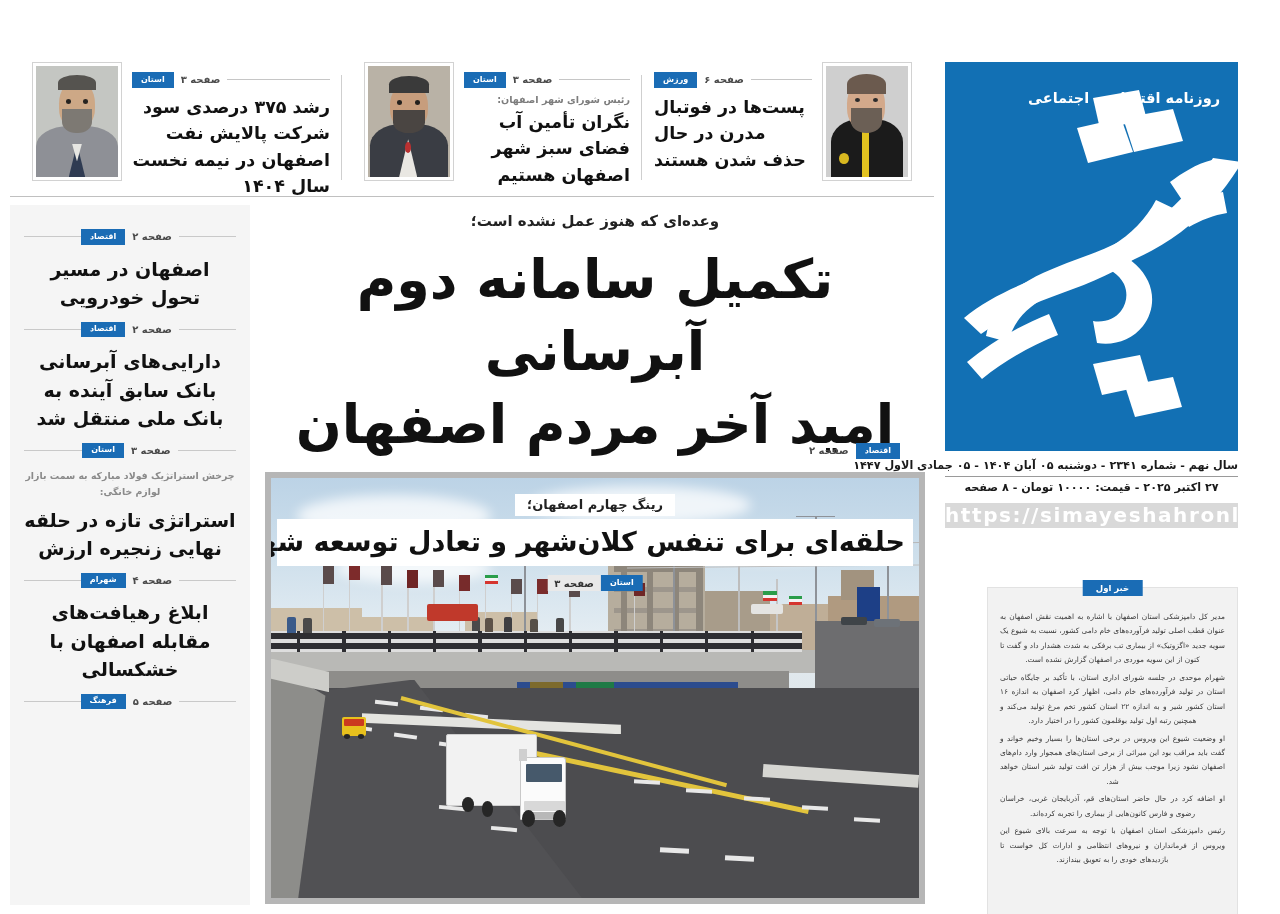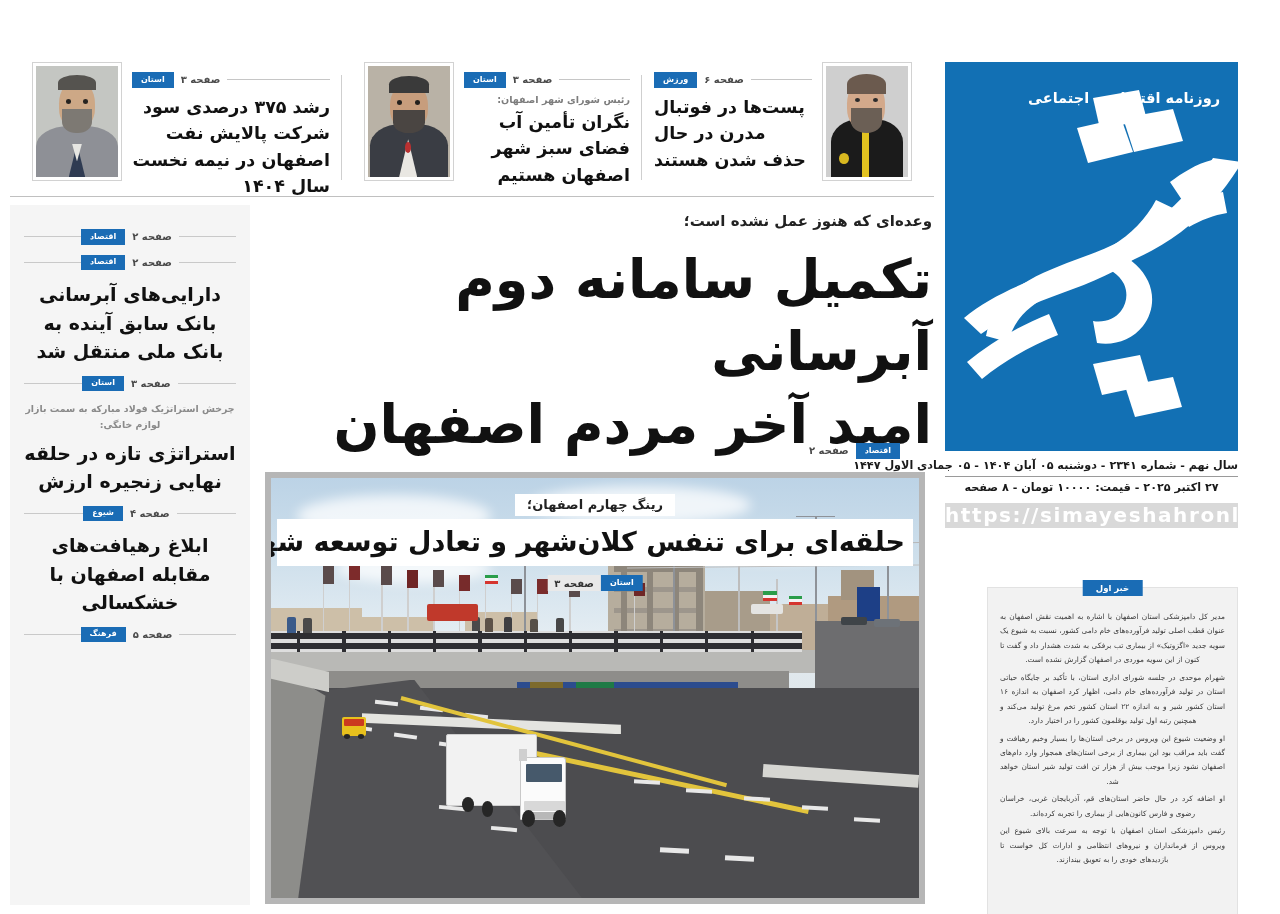--- a/index.html
+++ b/index.html
@@ -272,21 +272,21 @@
     height: 1px;
     background: #c0c0c0;
   }
 
   
   .lead {
     position: absolute;
     top: 212px;
     right: 348px;
     left: 258px;
-    text-align: right;
+    text-align: center;
   }
 
   .lead-overline {
     font-size: 15px;
     font-weight: 700;
     color: #222;
     margin-bottom: 14px;
     letter-spacing: -0.3px;
   }
 
@@ -754,36 +754,37 @@
     <div class="date-line">سال نهم - شماره ۲۳۴۱ - دوشنبه ۰۵ آبان ۱۴۰۴ - ۰۵ جمادی الاول ۱۴۴۷</div>
     <div class="date-rule"></div>
     <div class="price-line">۲۷ اکتبر ۲۰۲۵ - قیمت: ۱۰۰۰۰ تومان - ۸ صفحه</div>
     <div class="site-url">https://simayeshahronline.ir</div>
 
     <div class="brief-box">
       <div class="brief-badge">خبر اول</div>
       <div class="brief-body">
         <p>مدیر کل دامپزشکی استان اصفهان با اشاره به اهمیت نقش اصفهان به عنوان قطب اصلی تولید فرآورده‌های خام دامی کشور، نسبت به شیوع یک سویه جدید «اگزوتیک» از بیماری تب برفکی به شدت هشدار داد و گفت تا کنون از این سویه موردی در اصفهان گزارش نشده است.</p>
         <p>شهرام موحدی در جلسه شورای اداری استان، با تأکید بر جایگاه حیاتی استان در تولید فرآورده‌های خام دامی، اظهار کرد اصفهان به اندازه ۱۶ استان کشور شیر و به اندازه ۲۲ استان کشور تخم مرغ تولید می‌کند و همچنین رتبه اول تولید بوقلمون کشور را در اختیار دارد.</p>
-        <p>او وضعیت شیوع این ویروس در برخی استان‌ها را بسیار وخیم رهیافت و گفت باید مراقب بود این بیماری از برخی استان‌های همجوار وارد دام‌های اصفهان نشود زیرا موجب بیش از هزار تن افت تولید شیر استان خواهد شد.</p>
+        <p>او وضعیت شیوع این ویروس در برخی استان‌ها را بسیار وخیم خواند و گفت باید مراقب بود این میراثی از برخی استان‌های همجوار وارد دام‌های اصفهان نشود زیرا موجب بیش از هزار تن افت تولید شیر استان خواهد شد.</p>
         <p>او اضافه کرد در حال حاضر استان‌های قم، آذربایجان غربی، خراسان رضوی و فارس کانون‌هایی از بیماری را تجربه کرده‌اند.</p>
         <p>رئیس دامپزشکی استان اصفهان با توجه به سرعت بالای شیوع این ویروس از فرمانداران و نیروهای انتظامی و ادارات کل خواست تا بازدیدهای خودی را به تعویق بیندازند.</p>
       </div>
     </div>
   </div>
 
   <div class="sidebar">
 
     <div class="sb-item">
       <div class="sb-kicker">
         <div class="kicker-rule"></div>
         <div class="page-num">صفحه ۲</div>
         <div class="sec-badge">اقتصاد</div>
         <div class="kicker-rule"></div>
       </div>
+      <div class="sb-title">اصفهان در مسیر تحول خودرویی</div>
     </div>
 
     <div class="sb-item">
       <div class="sb-kicker">
         <div class="kicker-rule"></div>
         <div class="page-num">صفحه ۲</div>
         <div class="sec-badge">اقتصاد</div>
         <div class="kicker-rule"></div>
       </div>
       <div class="sb-title">دارایی‌های آبرسانی بانک سابق آینده به بانک ملی منتقل شد</div>
@@ -797,21 +798,21 @@
         <div class="kicker-rule"></div>
       </div>
       <div class="sb-overline">چرخش استراتژیک فولاد مبارکه به سمت بازار لوازم خانگی:</div>
       <div class="sb-title">استراتژی تازه در حلقه نهایی زنجیره ارزش</div>
     </div>
 
     <div class="sb-item">
       <div class="sb-kicker">
         <div class="kicker-rule"></div>
         <div class="page-num">صفحه ۴</div>
-        <div class="sec-badge">شیوع</div>
+        <div class="sec-badge">شهرام</div>
         <div class="kicker-rule"></div>
       </div>
       <div class="sb-title">ابلاغ رهیافت‌های مقابله اصفهان با خشکسالی</div>
     </div>
 
     <div class="sb-item">
       <div class="sb-kicker">
         <div class="kicker-rule"></div>
         <div class="page-num">صفحه ۵</div>
         <div class="sec-badge">فرهنگ</div>

